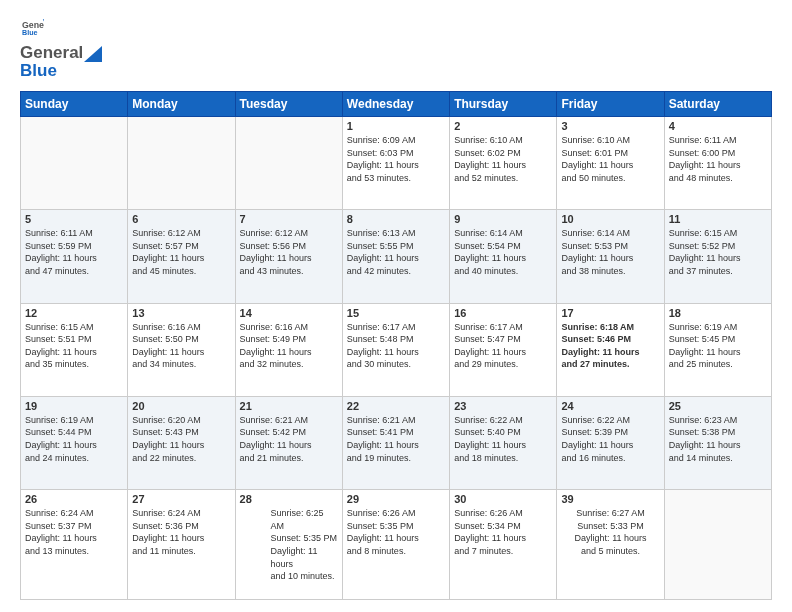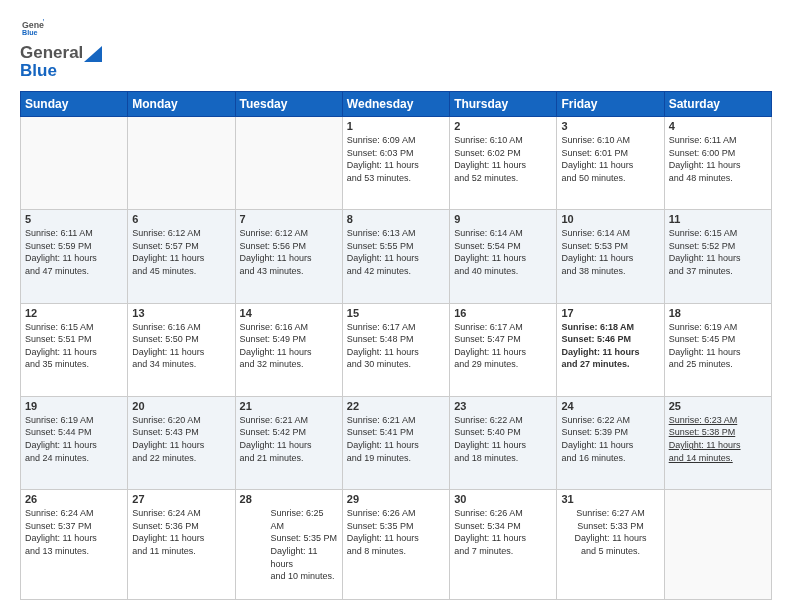--- a/index.html
+++ b/index.html
@@ -303,21 +303,21 @@
           </td>
           <td>
             <span class="day-num">24</span>
             <div class="cell-info" style="white-space: pre-line;">Sunrise: 6:22 AM
 Sunset: 5:39 PM
 Daylight: 11 hours
 and 16 minutes.</div>
           </td>
           <td>
             <span class="day-num">25</span>
-            <div class="cell-info" style="white-space: pre-line; text-decoration: underline;">Sunrise: 6:23 AM
+            <div class="cell-info" style="white-space: pre-line;">Sunrise: 6:23 AM
 Sunset: 5:38 PM
 Daylight: 11 hours
 and 14 minutes.</div>
           </td>
         </tr>
         <tr>
           <td>
             <span class="day-num">26</span>
             <div class="cell-info" style="white-space: pre-line;">Sunrise: 6:24 AM
 Sunset: 5:37 PM
@@ -346,21 +346,21 @@
 and 8 minutes.</div>
           </td>
           <td>
             <span class="day-num">30</span>
             <div class="cell-info" style="white-space: pre-line;">Sunrise: 6:26 AM
 Sunset: 5:34 PM
 Daylight: 11 hours
 and 7 minutes.</div>
           </td>
           <td>
-            <span class="day-num">31</span>
+            <span class="day-num">39</span>
             <div class="cell-info" style="white-space: pre-line; text-align: center;">Sunrise: 6:27 AM
 Sunset: 5:33 PM
 Daylight: 11 hours
 and 5 minutes.</div>
           </td>
           <td class="empty-cell"></td>
         </tr>
       </tbody>
   </table>
 </div>

